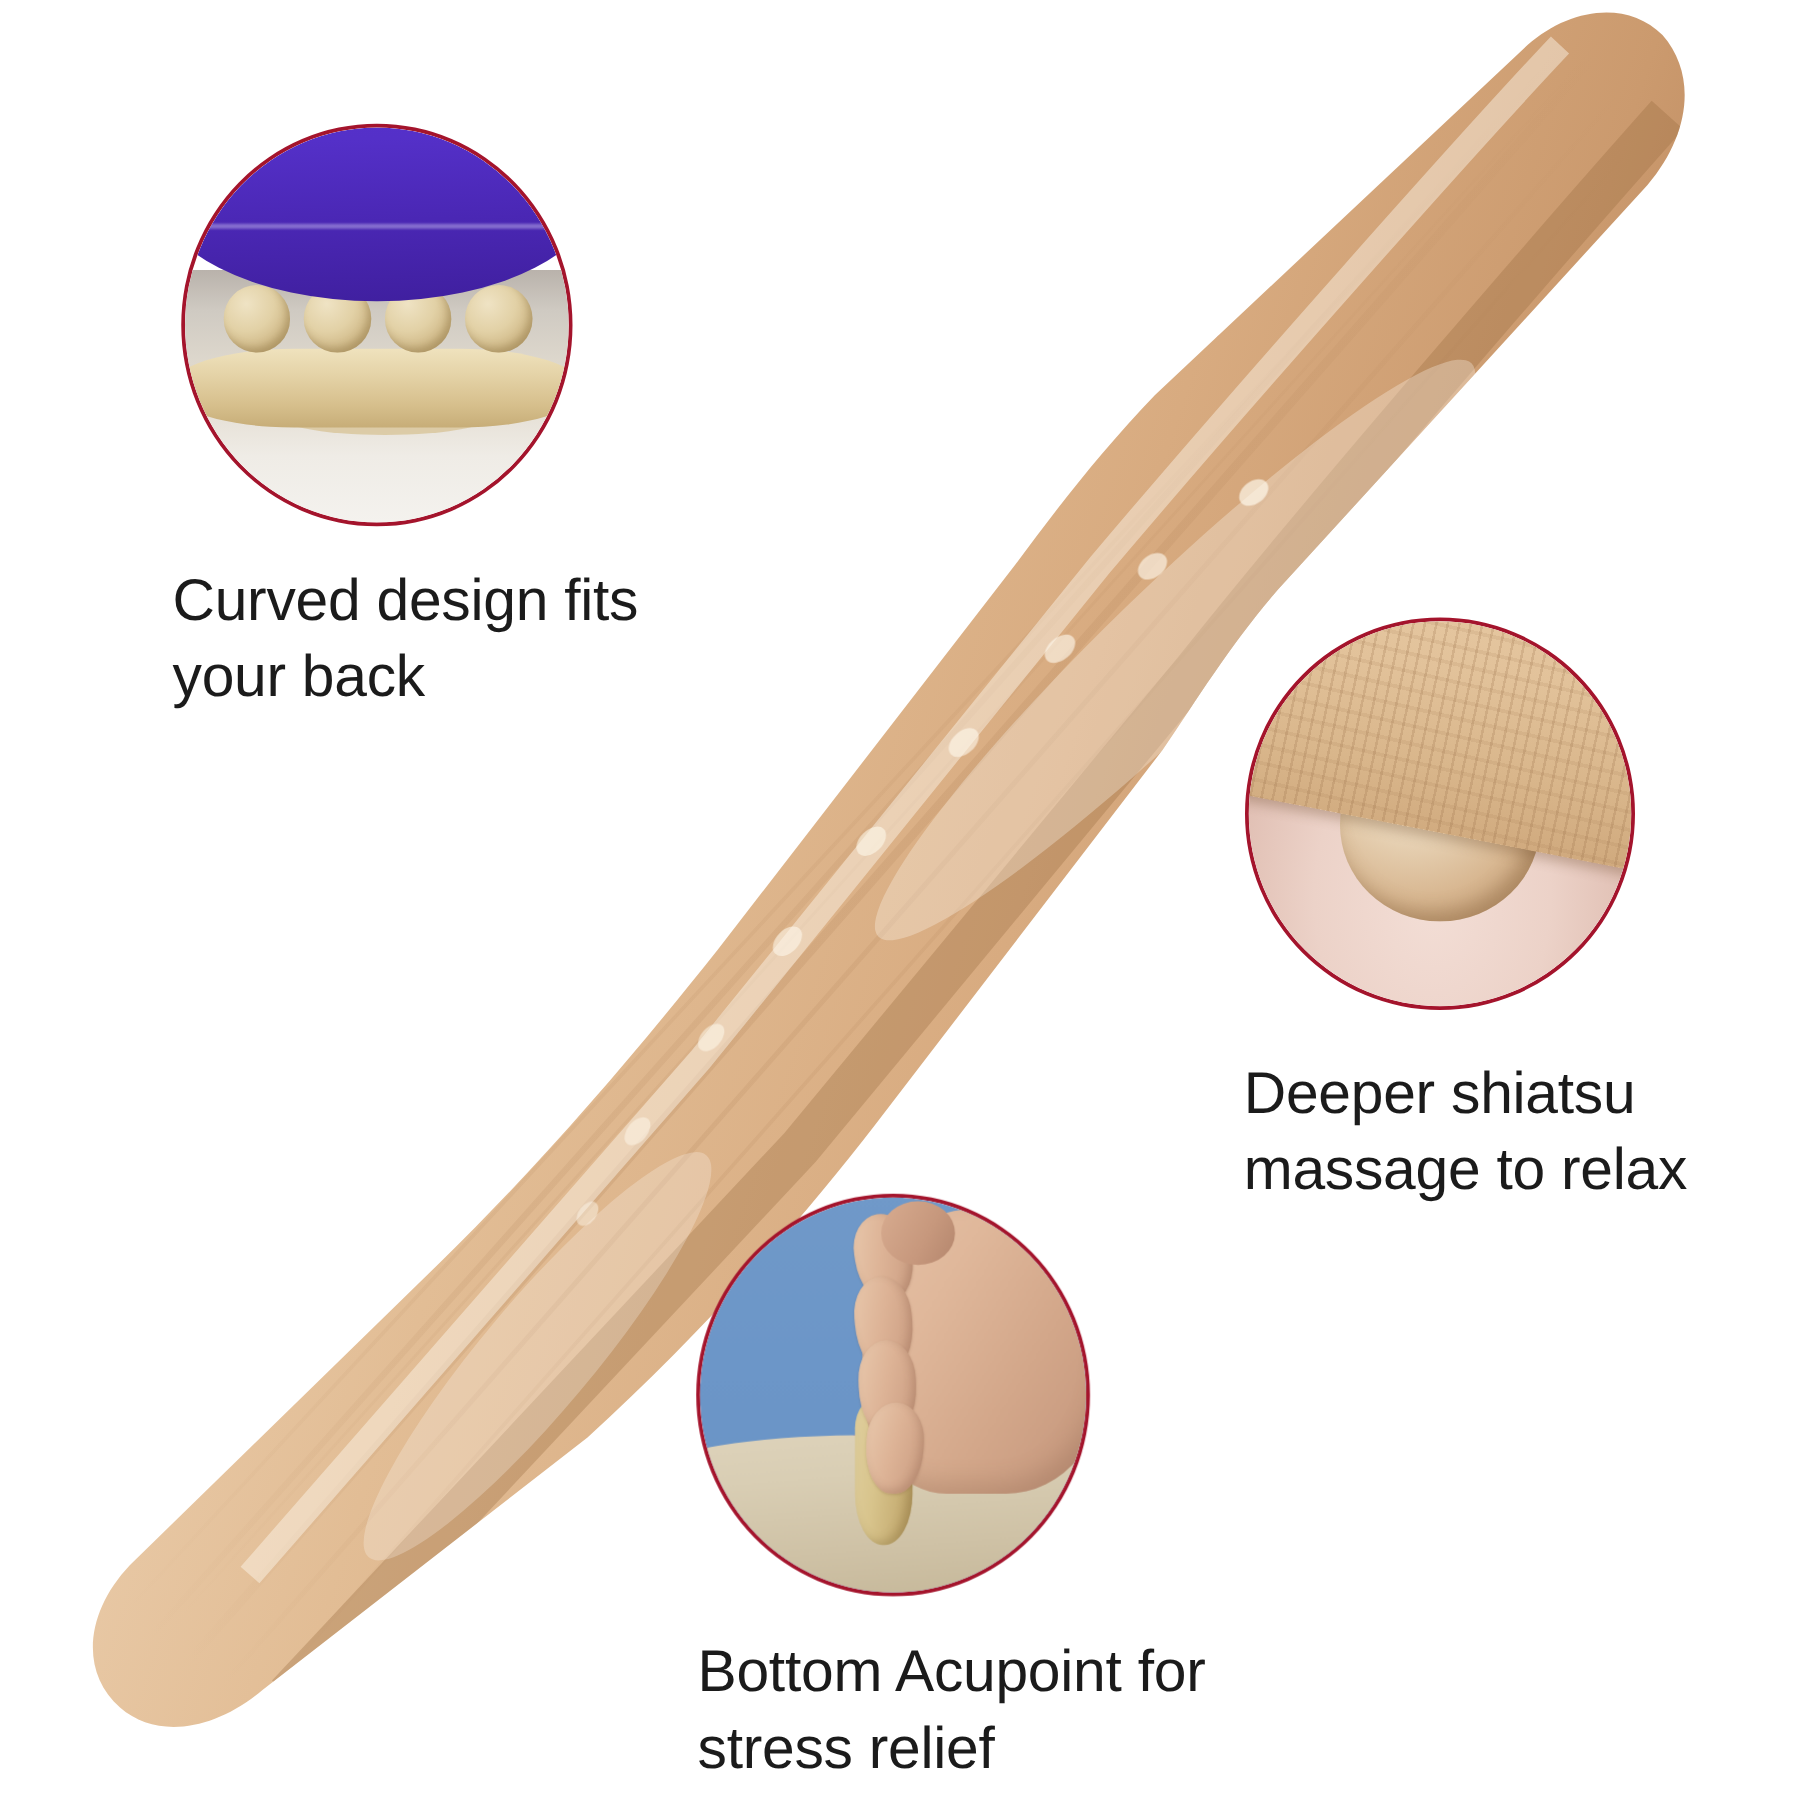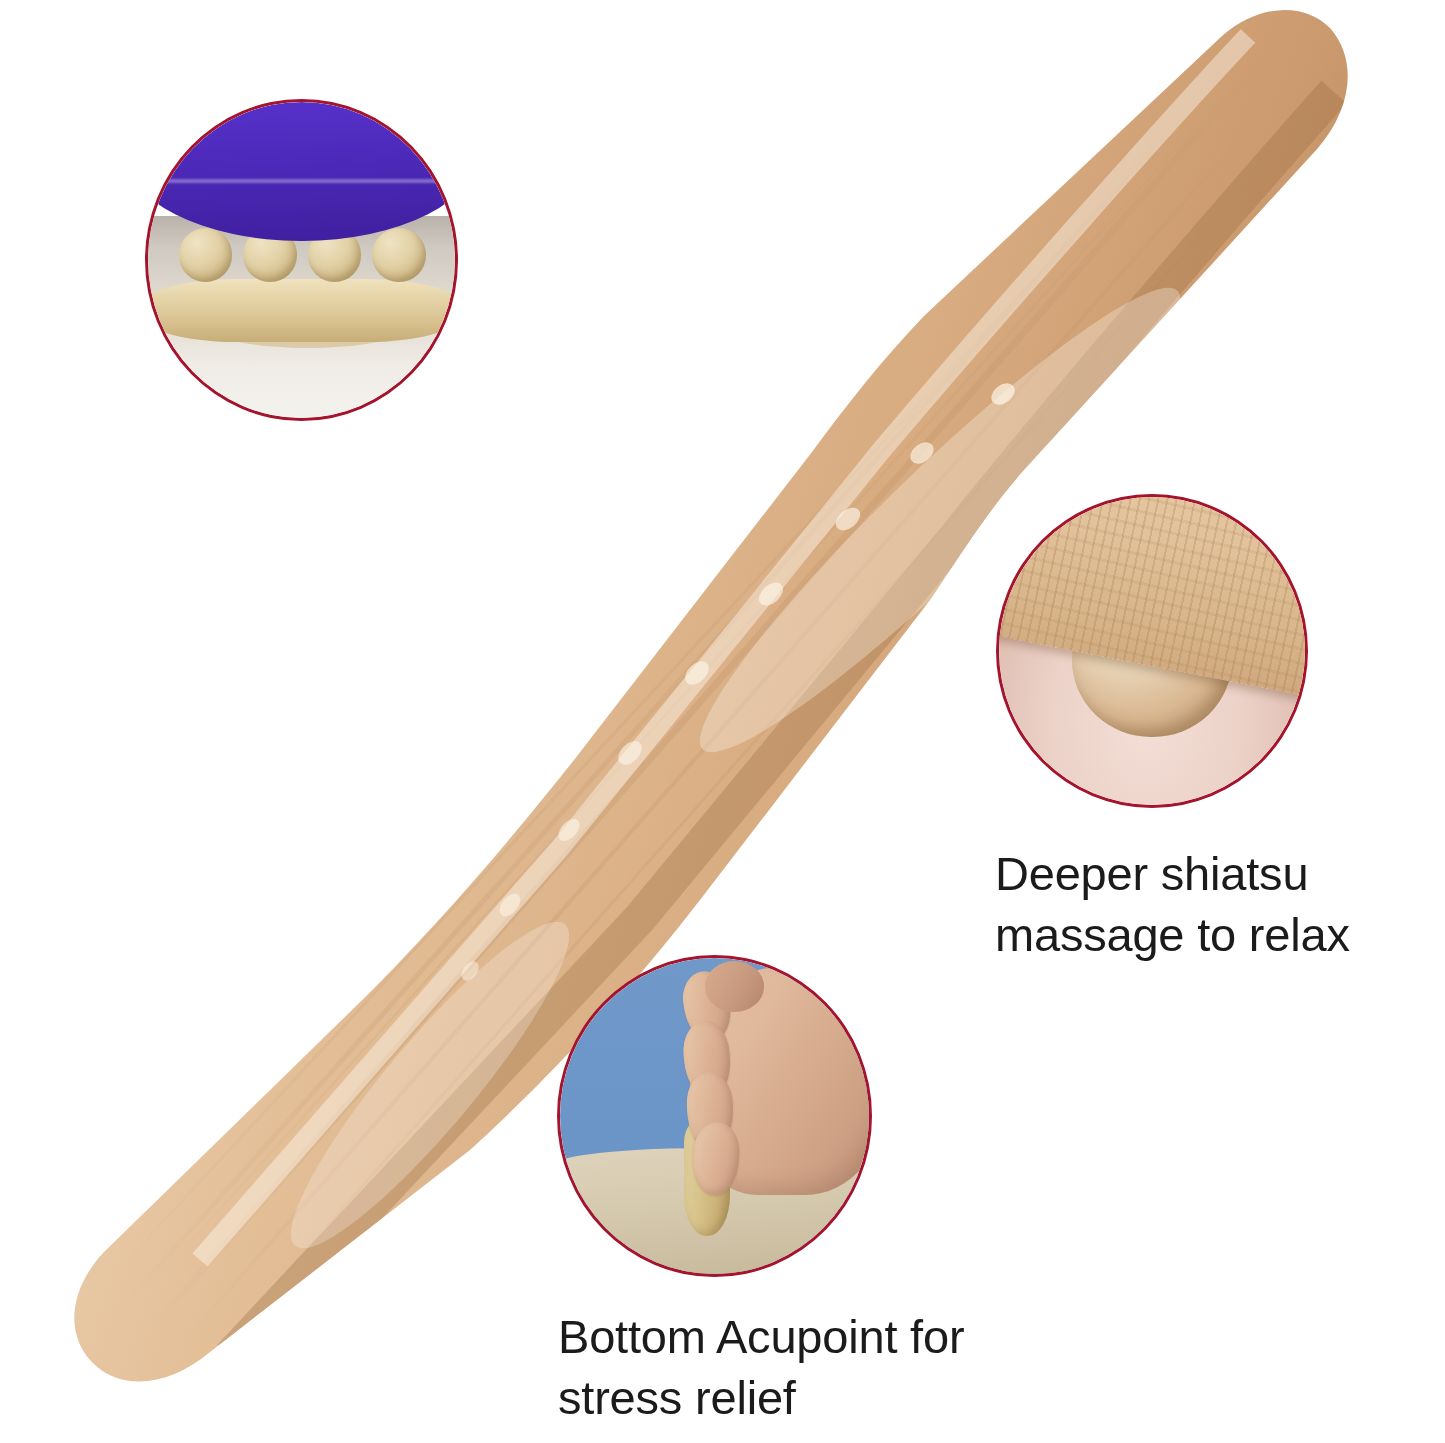--- a/index.html
+++ b/index.html
@@ -357,20 +357,22 @@
       <div class="i3-stick"></div>
       <div class="i3-hand"></div>
       <div class="i3-finger f1"></div>
       <div class="i3-finger f2"></div>
       <div class="i3-finger f3"></div>
       <div class="i3-finger f4"></div>
       <div class="i3-thumbtip"></div>
     </div>
   </div>
 
+  <div class="callout-text" id="label-1">Curved design fits
+your back</div>
 
   <div class="callout-text" id="label-2">Deeper shiatsu
 massage to relax</div>
 
   <div class="callout-text" id="label-3">Bottom Acupoint for
 stress relief</div>
 
 </div>
 
 </body></html>

